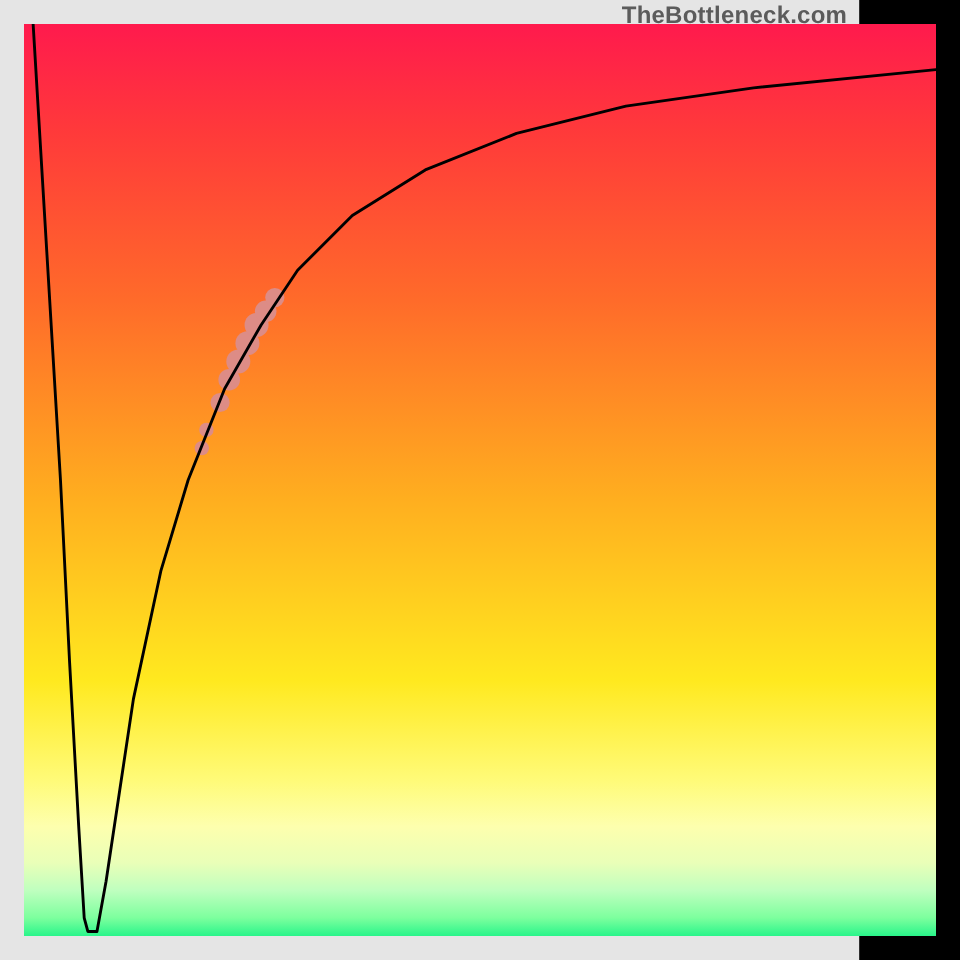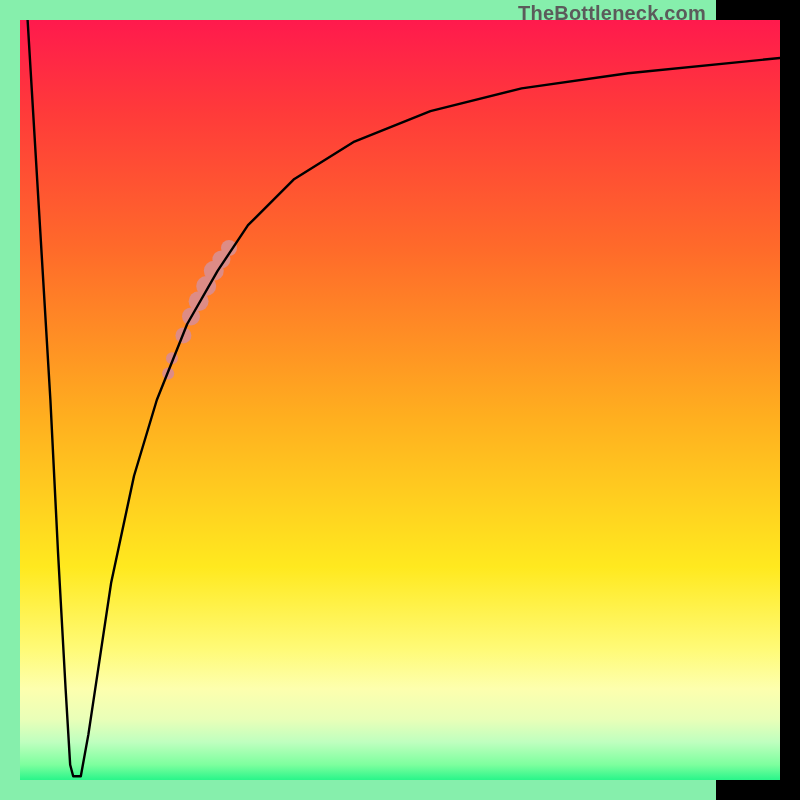--- a/index.html
+++ b/index.html
@@ -7,21 +7,21 @@
     padding: 0;
     width: 800px;
     height: 800px;
     background: #000;
     overflow: hidden;
   }
   .frame {
     position: relative;
     width: 716px;
     height: 800px;
-    background: #86efac;
+    background: #e5e5e5;
   }
   .plot {
     position: absolute;
     left: 20px;
     top: 20px;
     width: 760px;
     height: 760px;
     background: linear-gradient(to bottom,
       #ff1a4d 0%,
       #ff3a3a 12%,

